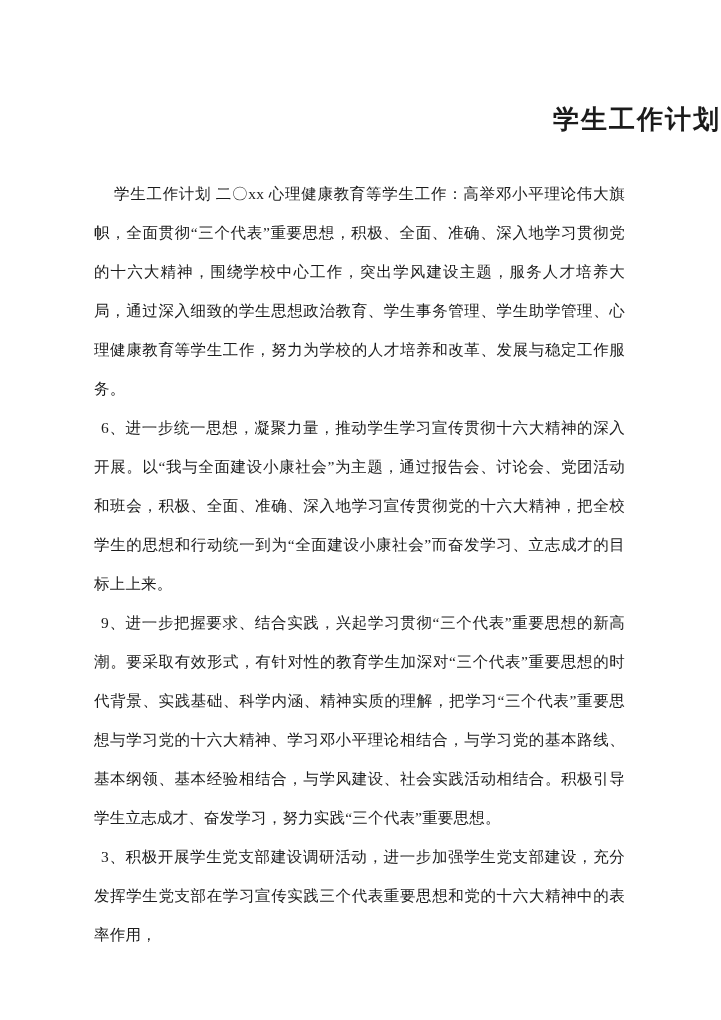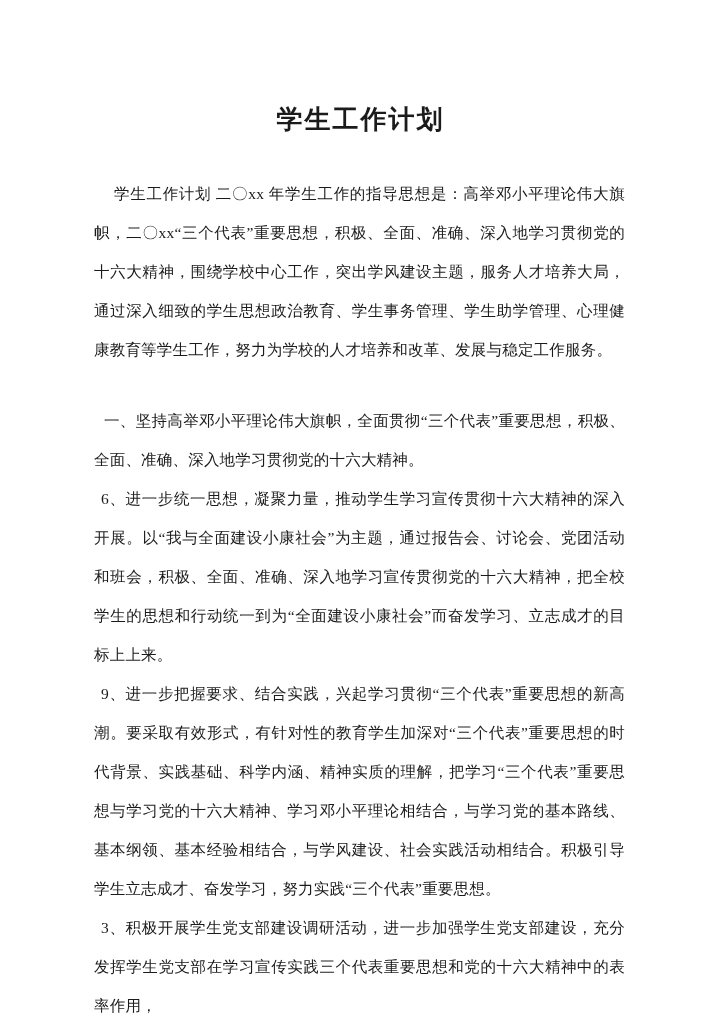--- a/index.html
+++ b/index.html
@@ -11,21 +11,21 @@
     position: relative;
     width: 721px;
     height: 1020px;
     background: #ffffff;
     overflow: hidden;
     font-family: "Liberation Serif", "DejaVu Serif", serif;
     color: #1b1b1b;
   }
   .doc-title {
     padding-top: 86px;
-    text-align: center;
+    text-align: right;
     font-size: 26px;
     line-height: 34px;
     font-weight: 700;
     letter-spacing: 2px;
   }
   .doc-body {
     width: 531px;
     margin-left: 94px;
     margin-top: 37px;
     font-size: 15.5px;
@@ -48,23 +48,22 @@
     text-indent: 7px;
   }
 </style>
 </head>
 <body>
 
 <div class="page">
   <h1 class="doc-title">学生工作计划</h1>
 
   <div class="doc-body">
-    <p class="p-intro">学生工作计划 二〇xx 年学生工作的指导思想是：高举邓小平理论伟大旗帜，二〇xx“三个代表”重要思想，积极、全面、准确、深入地学习贯彻党的十六大精神，围绕学校中心工作，突出学风建设主题，服务人才培养大局，通过深入细致的学生思想政治教育、学生事务管理、学生助学管理、心理健康教育等学生工作，努力为学校的人才培养和改革、发展与稳定工作服务。</p>
+    <p class="p-intro">学生工作计划 二〇xx 心理健康教育等学生工作：高举邓小平理论伟大旗帜，全面贯彻“三个代表”重要思想，积极、全面、准确、深入地学习贯彻党的十六大精神，围绕学校中心工作，突出学风建设主题，服务人才培养大局，通过深入细致的学生思想政治教育、学生事务管理、学生助学管理、心理健康教育等学生工作，努力为学校的人才培养和改革、发展与稳定工作服务。</p>
 
-    <p class="p-section">一、坚持高举邓小平理论伟大旗帜，全面贯彻“三个代表”重要思想，积极、全面、准确、深入地学习贯彻党的十六大精神。</p>
 
     <p class="p-item">6、进一步统一思想，凝聚力量，推动学生学习宣传贯彻十六大精神的深入开展。以“我与全面建设小康社会”为主题，通过报告会、讨论会、党团活动和班会，积极、全面、准确、深入地学习宣传贯彻党的十六大精神，把全校学生的思想和行动统一到为“全面建设小康社会”而奋发学习、立志成才的目标上上来。</p>
 
     <p class="p-item">9、进一步把握要求、结合实践，兴起学习贯彻“三个代表”重要思想的新高潮。要采取有效形式，有针对性的教育学生加深对“三个代表”重要思想的时代背景、实践基础、科学内涵、精神实质的理解，把学习“三个代表”重要思想与学习党的十六大精神、学习邓小平理论相结合，与学习党的基本路线、基本纲领、基本经验相结合，与学风建设、社会实践活动相结合。积极引导学生立志成才、奋发学习，努力实践“三个代表”重要思想。</p>
 
     <p class="p-item">3、积极开展学生党支部建设调研活动，进一步加强学生党支部建设，充分发挥学生党支部在学习宣传实践三个代表重要思想和党的十六大精神中的表率作用，</p>
   </div>
 </div>
 
 </body></html>

